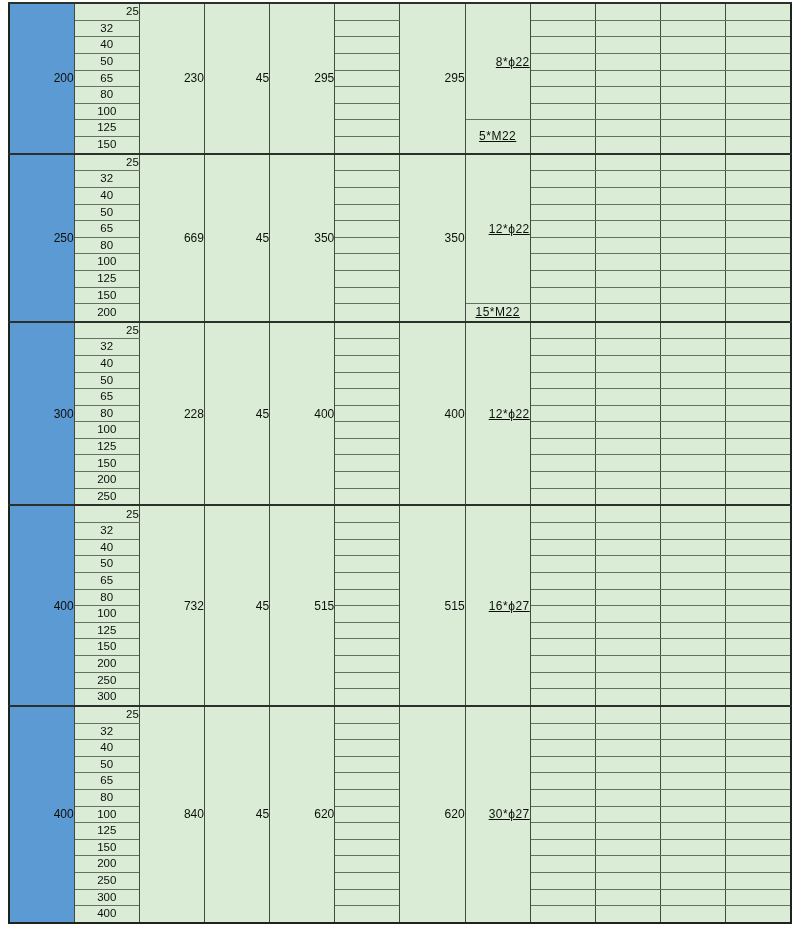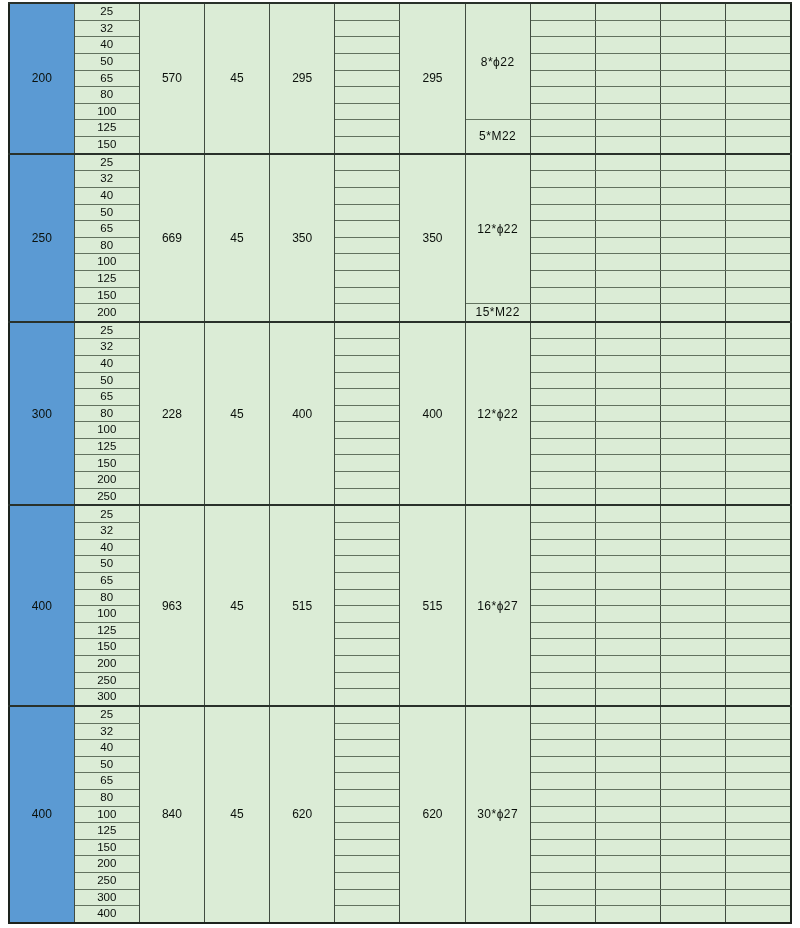--- a/index.html
+++ b/index.html
@@ -37,23 +37,24 @@
     background: var(--green, #dbecd6);
     border: 1px solid var(--vline, #414c41);
     border-top-color: var(--hline, #62725f);
     border-bottom-color: var(--hline, #62725f);
   }
   table.spec td.dn {
     background: var(--blue, #5b9ad3);
     font-size: 12px;
   }
   table.spec td.merged { font-size: 12px; }
-  table.spec td.bolt { letter-spacing: 0.5px; }
+  table.spec td.bolt { letter-spacing: 0.5px; text-decoration: underline; }
   table.spec tr.group-start td {
     border-top: 2px solid var(--gline, #29312a);
+    text-align: right;
   }
 </style>
 </head>
 <body>
 
 <div class="table-wrap">
   <table class="spec">
     <colgroup>
       <col>
         <col>
@@ -65,21 +66,21 @@
         <col>
         <col>
         <col>
         <col>
         <col>
     </colgroup>
     <tbody id="spec-tbody">
         <tr class="group-start">
           <td class="dn" rowspan="9">200</td>
           <td class="size">25</td>
-          <td class="merged" rowspan="9">570</td>
+          <td class="merged" rowspan="9">230</td>
           <td class="merged" rowspan="9">45</td>
           <td class="merged" rowspan="9">295</td>
           <td class="gap"></td>
           <td class="merged" rowspan="9">295</td>
           <td class="merged bolt" rowspan="7">8*ϕ22</td>
           <td class="gap"></td>
           <td class="gap"></td>
           <td class="gap"></td>
           <td class="gap"></td>
         </tr>
@@ -325,21 +326,21 @@
           <td class="size">250</td>
           <td class="gap"></td>
           <td class="gap"></td>
           <td class="gap"></td>
           <td class="gap"></td>
           <td class="gap"></td>
         </tr>
         <tr class="group-start">
           <td class="dn" rowspan="12">400</td>
           <td class="size">25</td>
-          <td class="merged" rowspan="12">963</td>
+          <td class="merged" rowspan="12">732</td>
           <td class="merged" rowspan="12">45</td>
           <td class="merged" rowspan="12">515</td>
           <td class="gap"></td>
           <td class="merged" rowspan="12">515</td>
           <td class="merged bolt" rowspan="12">16*ϕ27</td>
           <td class="gap"></td>
           <td class="gap"></td>
           <td class="gap"></td>
           <td class="gap"></td>
         </tr>

